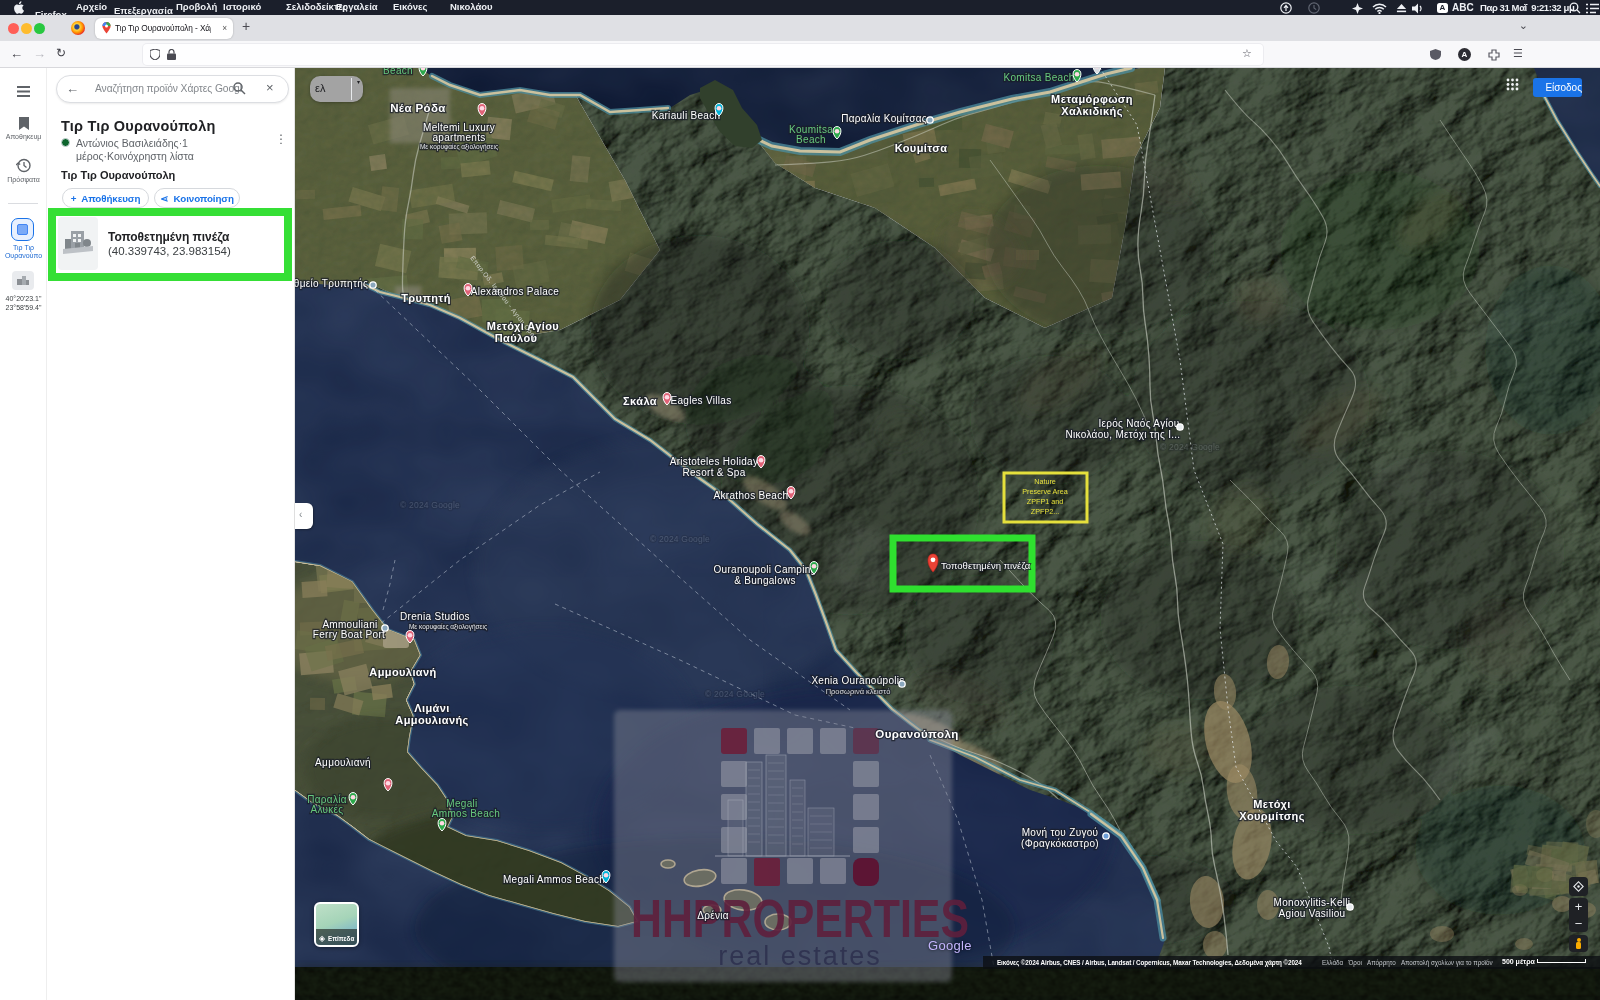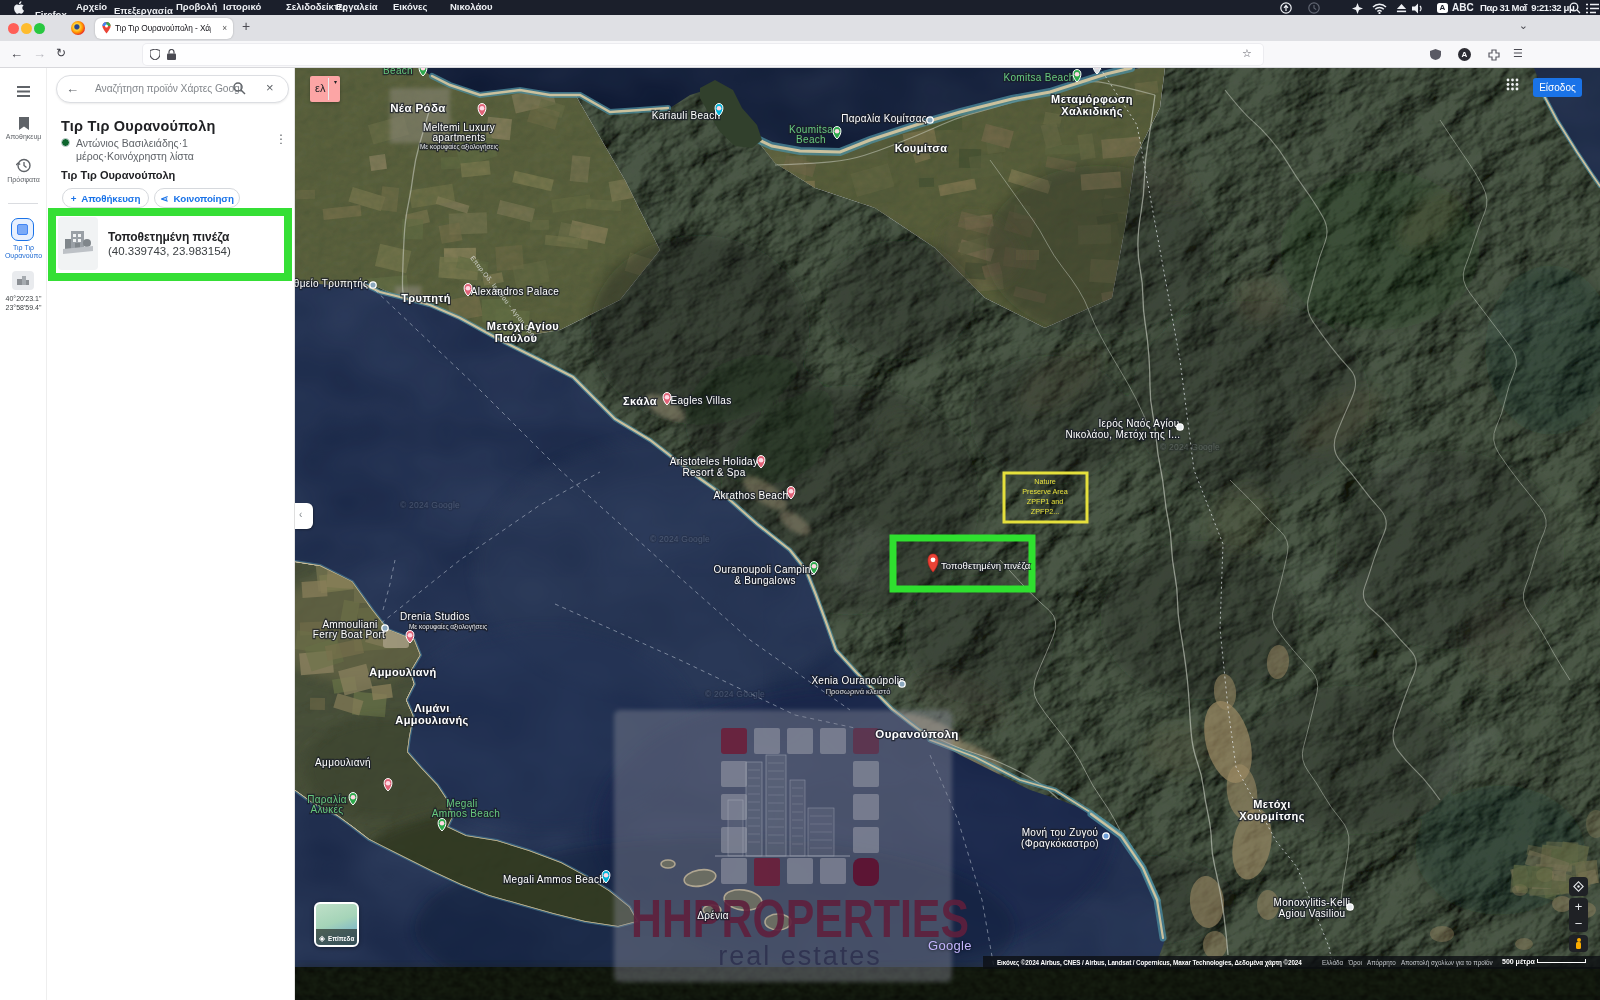--- a/index.html
+++ b/index.html
@@ -719,39 +719,39 @@
       <rect x="15" y="8" width="3" height="3" fill="#f1f3f4"></rect>
       <rect x="2" y="8" width="6" height="10" fill="#80868b"></rect>
       <circle cx="24" cy="12" r="4" fill="#80868b"></circle>
       <rect x="12" y="12" width="5" height="6" fill="#80868b"></rect>
       <path d="M0,18 L30,15 L30,20 L0,23 Z" fill="#bdc1c6"></path>
     </svg>
  <div style="position:absolute;left:108px;top:162px;font-size:12px;font-weight:bold;color:#202124">Τοποθετημένη πινέζα</div>
  <div style="position:absolute;left:108px;top:177px;font-size:11.5px;color:#3c4043">(40.339743, 23.983154)</div>
 </div>
 
-<div style="position:absolute;left:310px;top:76px;width:30px;height:26px;background:#fca5a5;border-radius:2px;box-shadow:0 1px 3px rgba(0,0,0,.3)">
+<div style="position:absolute;left:310px;top:76px;width:53px;height:26px;background:#a3a3a3;border-radius:10px;box-shadow:0 1px 3px rgba(0,0,0,.3)">
   <span style="position:absolute;left:5px;top:6px;font-size:11px;color:#202124">ελ</span>
   <span style="position:absolute;right:3px;top:2px;font-size:6px;color:#202124">▾</span>
   <div style="position:absolute;right:11px;top:2px;width:1px;height:22px;background:#e8eaed"></div>
 </div>
 <svg width="13" height="13" viewBox="0 0 13 13" style="position:absolute;left:1506px;top:78px">
     <g fill="#f1f3f4">
       <circle cx="2" cy="2" r="1.4"></circle>
       <circle cx="6.5" cy="2" r="1.4"></circle>
       <circle cx="11" cy="2" r="1.4"></circle>
       <circle cx="2" cy="6.5" r="1.4"></circle>
       <circle cx="6.5" cy="6.5" r="1.4"></circle>
       <circle cx="11" cy="6.5" r="1.4"></circle>
       <circle cx="2" cy="11" r="1.4"></circle>
       <circle cx="6.5" cy="11" r="1.4"></circle>
       <circle cx="11" cy="11" r="1.4"></circle>
     </g>
   </svg>
-<div style="position:absolute;left:1533px;top:78px;width:49px;height:19px;background:#1a73e8;border-radius:3px;color:#fff;font-size:10px;text-align:center;line-height:19px">Είσοδος</div>
+<div style="position:absolute;left:1533px;top:78px;width:49px;height:19px;background:#1a73e8;border-radius:3px;color:#fff;font-size:10px;text-align:right;line-height:19px">Είσοδος</div>
 <div style="position:absolute;left:295px;top:503px;width:18px;height:26px;background:#fff;border-radius:0 6px 6px 0;box-shadow:1px 1px 2px rgba(0,0,0,.3)">
     <span style="position:absolute;left:4px;top:6px;color:#80868b;font-size:10px">‹</span>
   </div>
 
 <div style="position:absolute;left:314px;top:902px;width:45px;height:45px;border-radius:6px;border:2px solid #fff;background:linear-gradient(160deg,#bfe0c8 0%,#a5d4b8 45%,#7fb8c8 75%,#5a9ab8 100%);box-shadow:0 1px 4px rgba(0,0,0,.4);overflow:hidden">
  <div style="position:absolute;left:0;bottom:0;width:100%;height:16px;background:rgba(30,35,30,.65)"></div>
  <span style="position:absolute;left:12px;bottom:3.5px;font-size:6.3px;color:#fff;font-weight:bold">Επίπεδα</span>
  <span style="position:absolute;left:3px;bottom:2px;font-size:8px;color:#fff">◈</span>
 </div>
 

